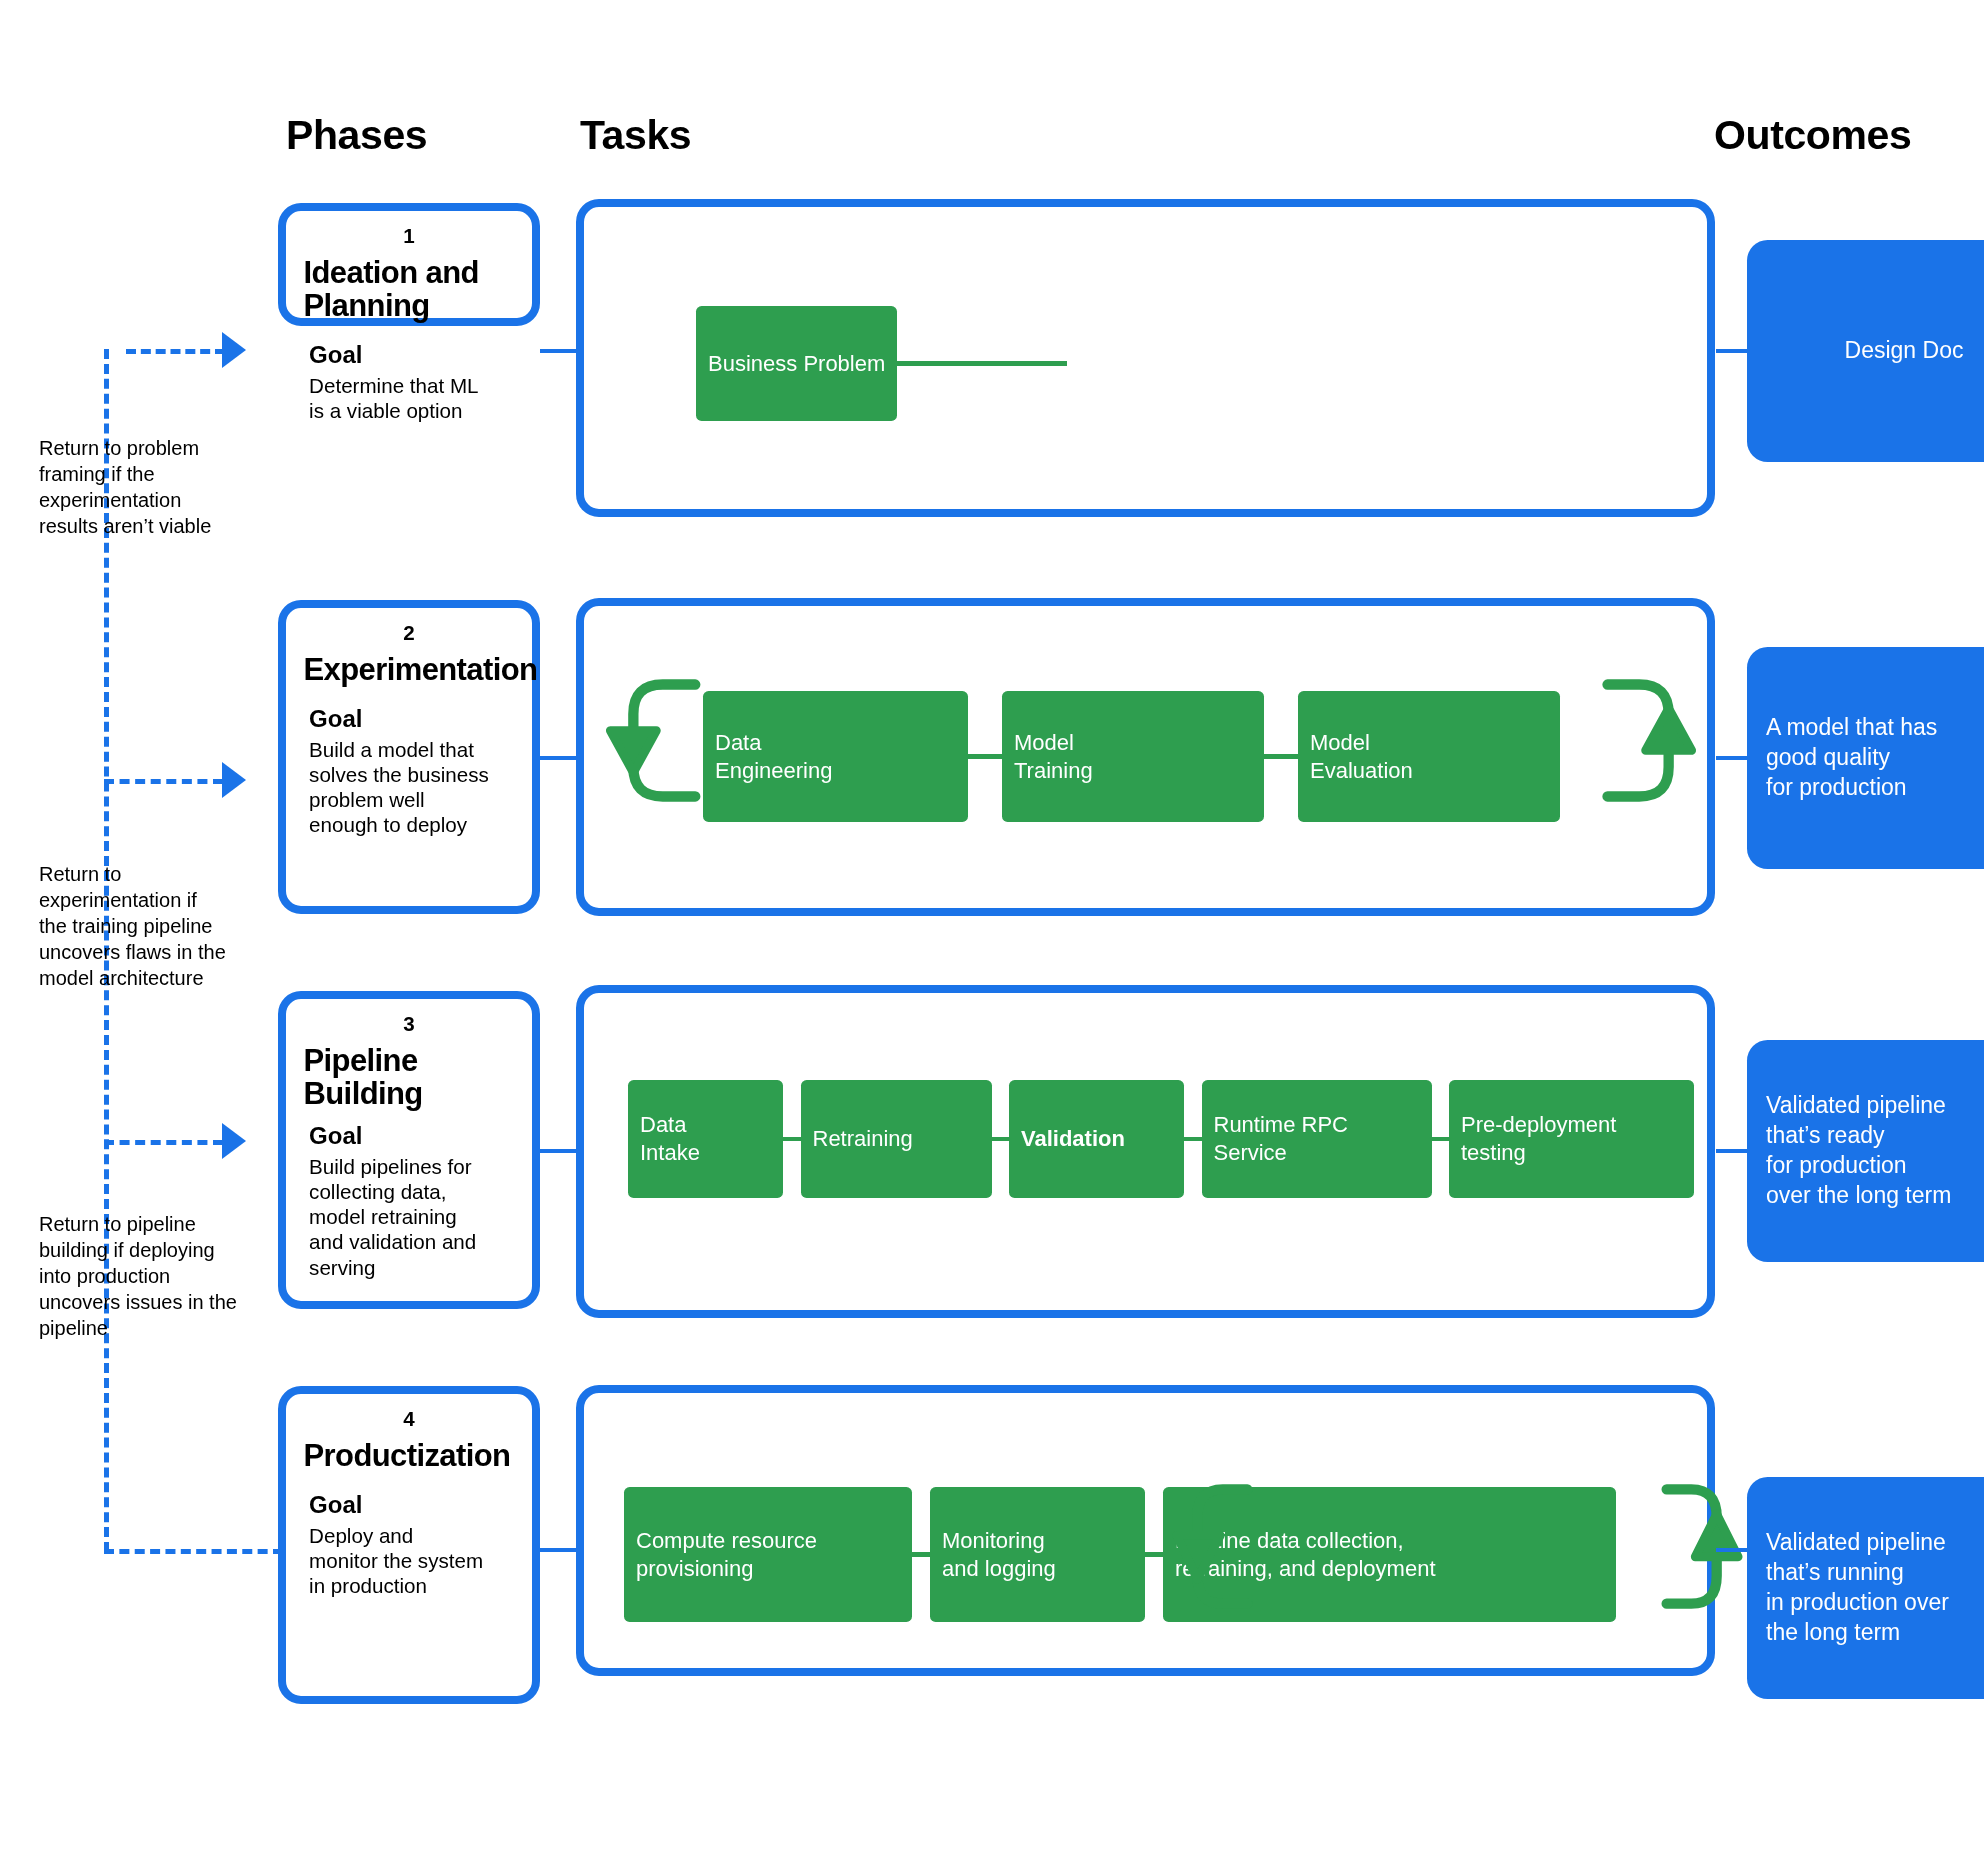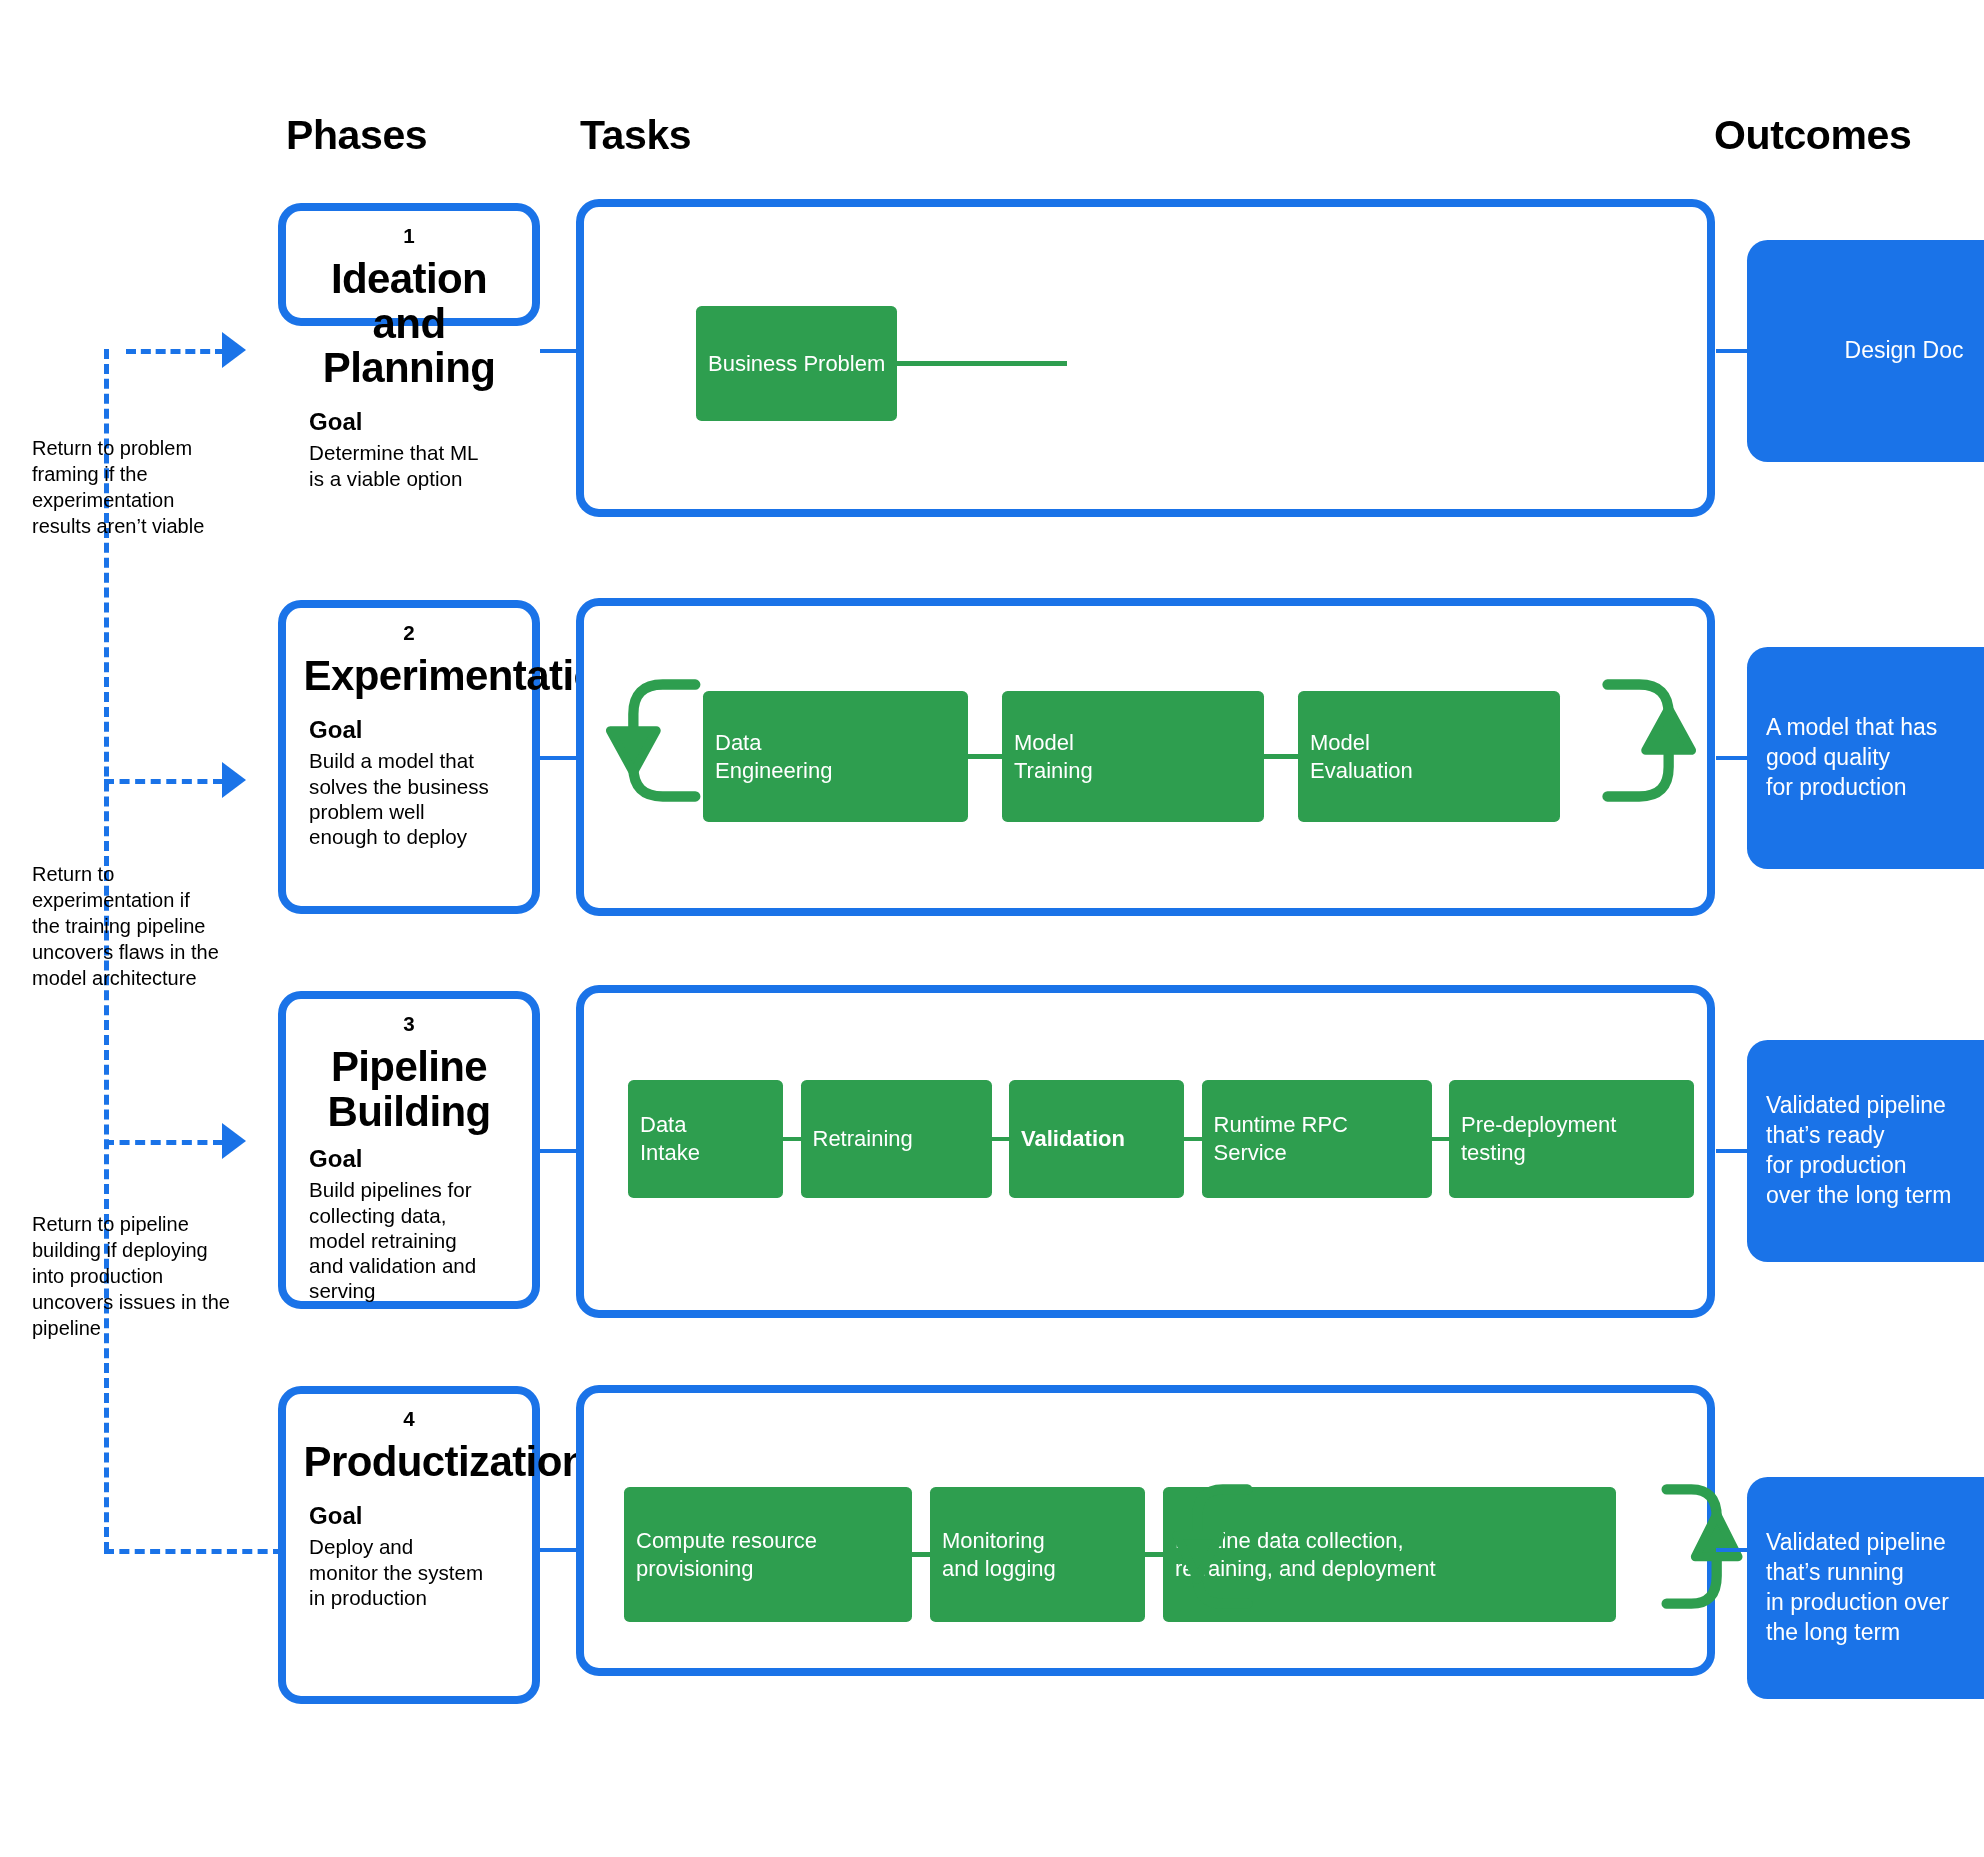--- a/index.html
+++ b/index.html
@@ -35,24 +35,24 @@
   }
   .phase-num {
     font-size: 20.6px;
     font-weight: 700;
     color: #000;
     text-align: center;
     line-height: 1.1;
     margin-bottom: 10.3px;
   }
   .phase-title {
-    font-size: 42px;
+    font-size: 31px;
     font-weight: 700;
     color: #000;
-    text-align: center;
+    text-align: left;
     line-height: 1.06;
     letter-spacing: -0.6px;
     white-space: pre-line;
   }
   .goal-block { margin-top: 17.5px; padding-left: 5.6px; }
   .goal-label {
     font-size: 24px;
     font-weight: 700;
     color: #000;
     line-height: 1.2;
@@ -138,20 +138,21 @@
     border-top: 18px solid transparent;
     border-bottom: 18px solid transparent;
     border-left: 24.6px solid #1a73e8;
   }
   .return-note {
     position: absolute;
     font-size: 20px;
     line-height: 1.30;
     color: #000;
     white-space: pre-line;
+    margin-left: 7px;
   }
 
   
   .loop-svg { position: absolute; overflow: visible; }
 </style>
 </head>
 <body>
 
 <div id="stage">
 

